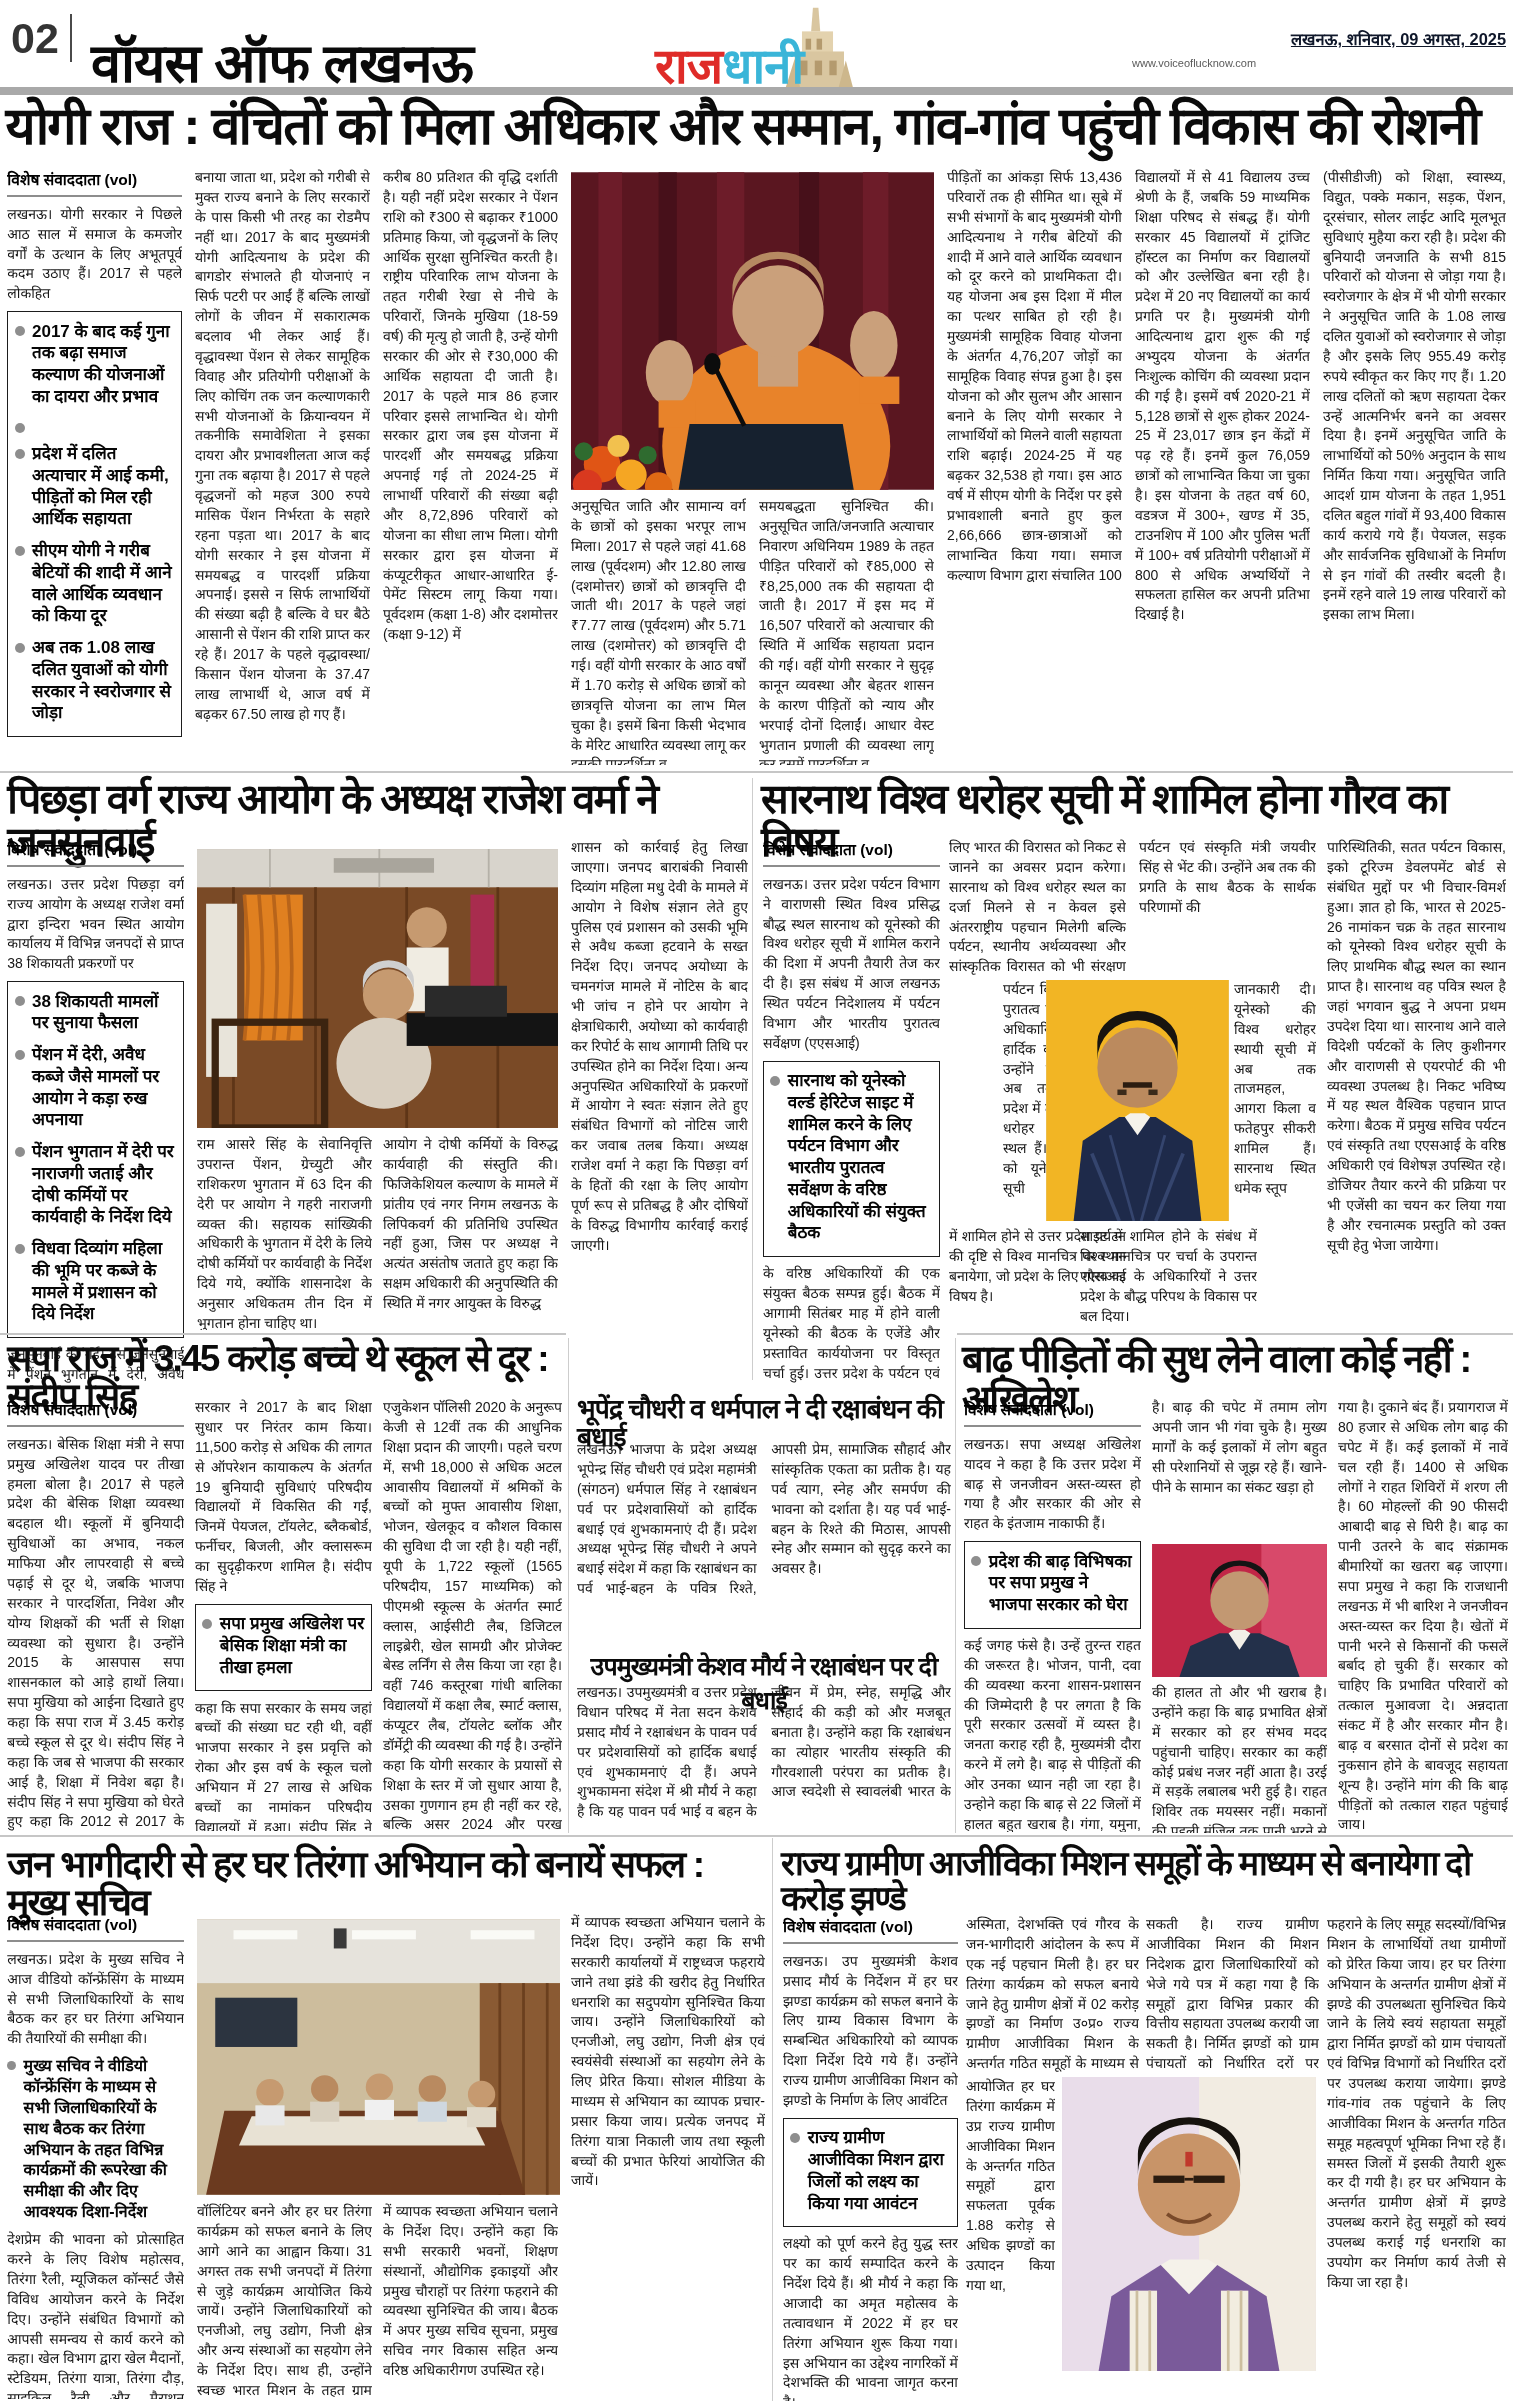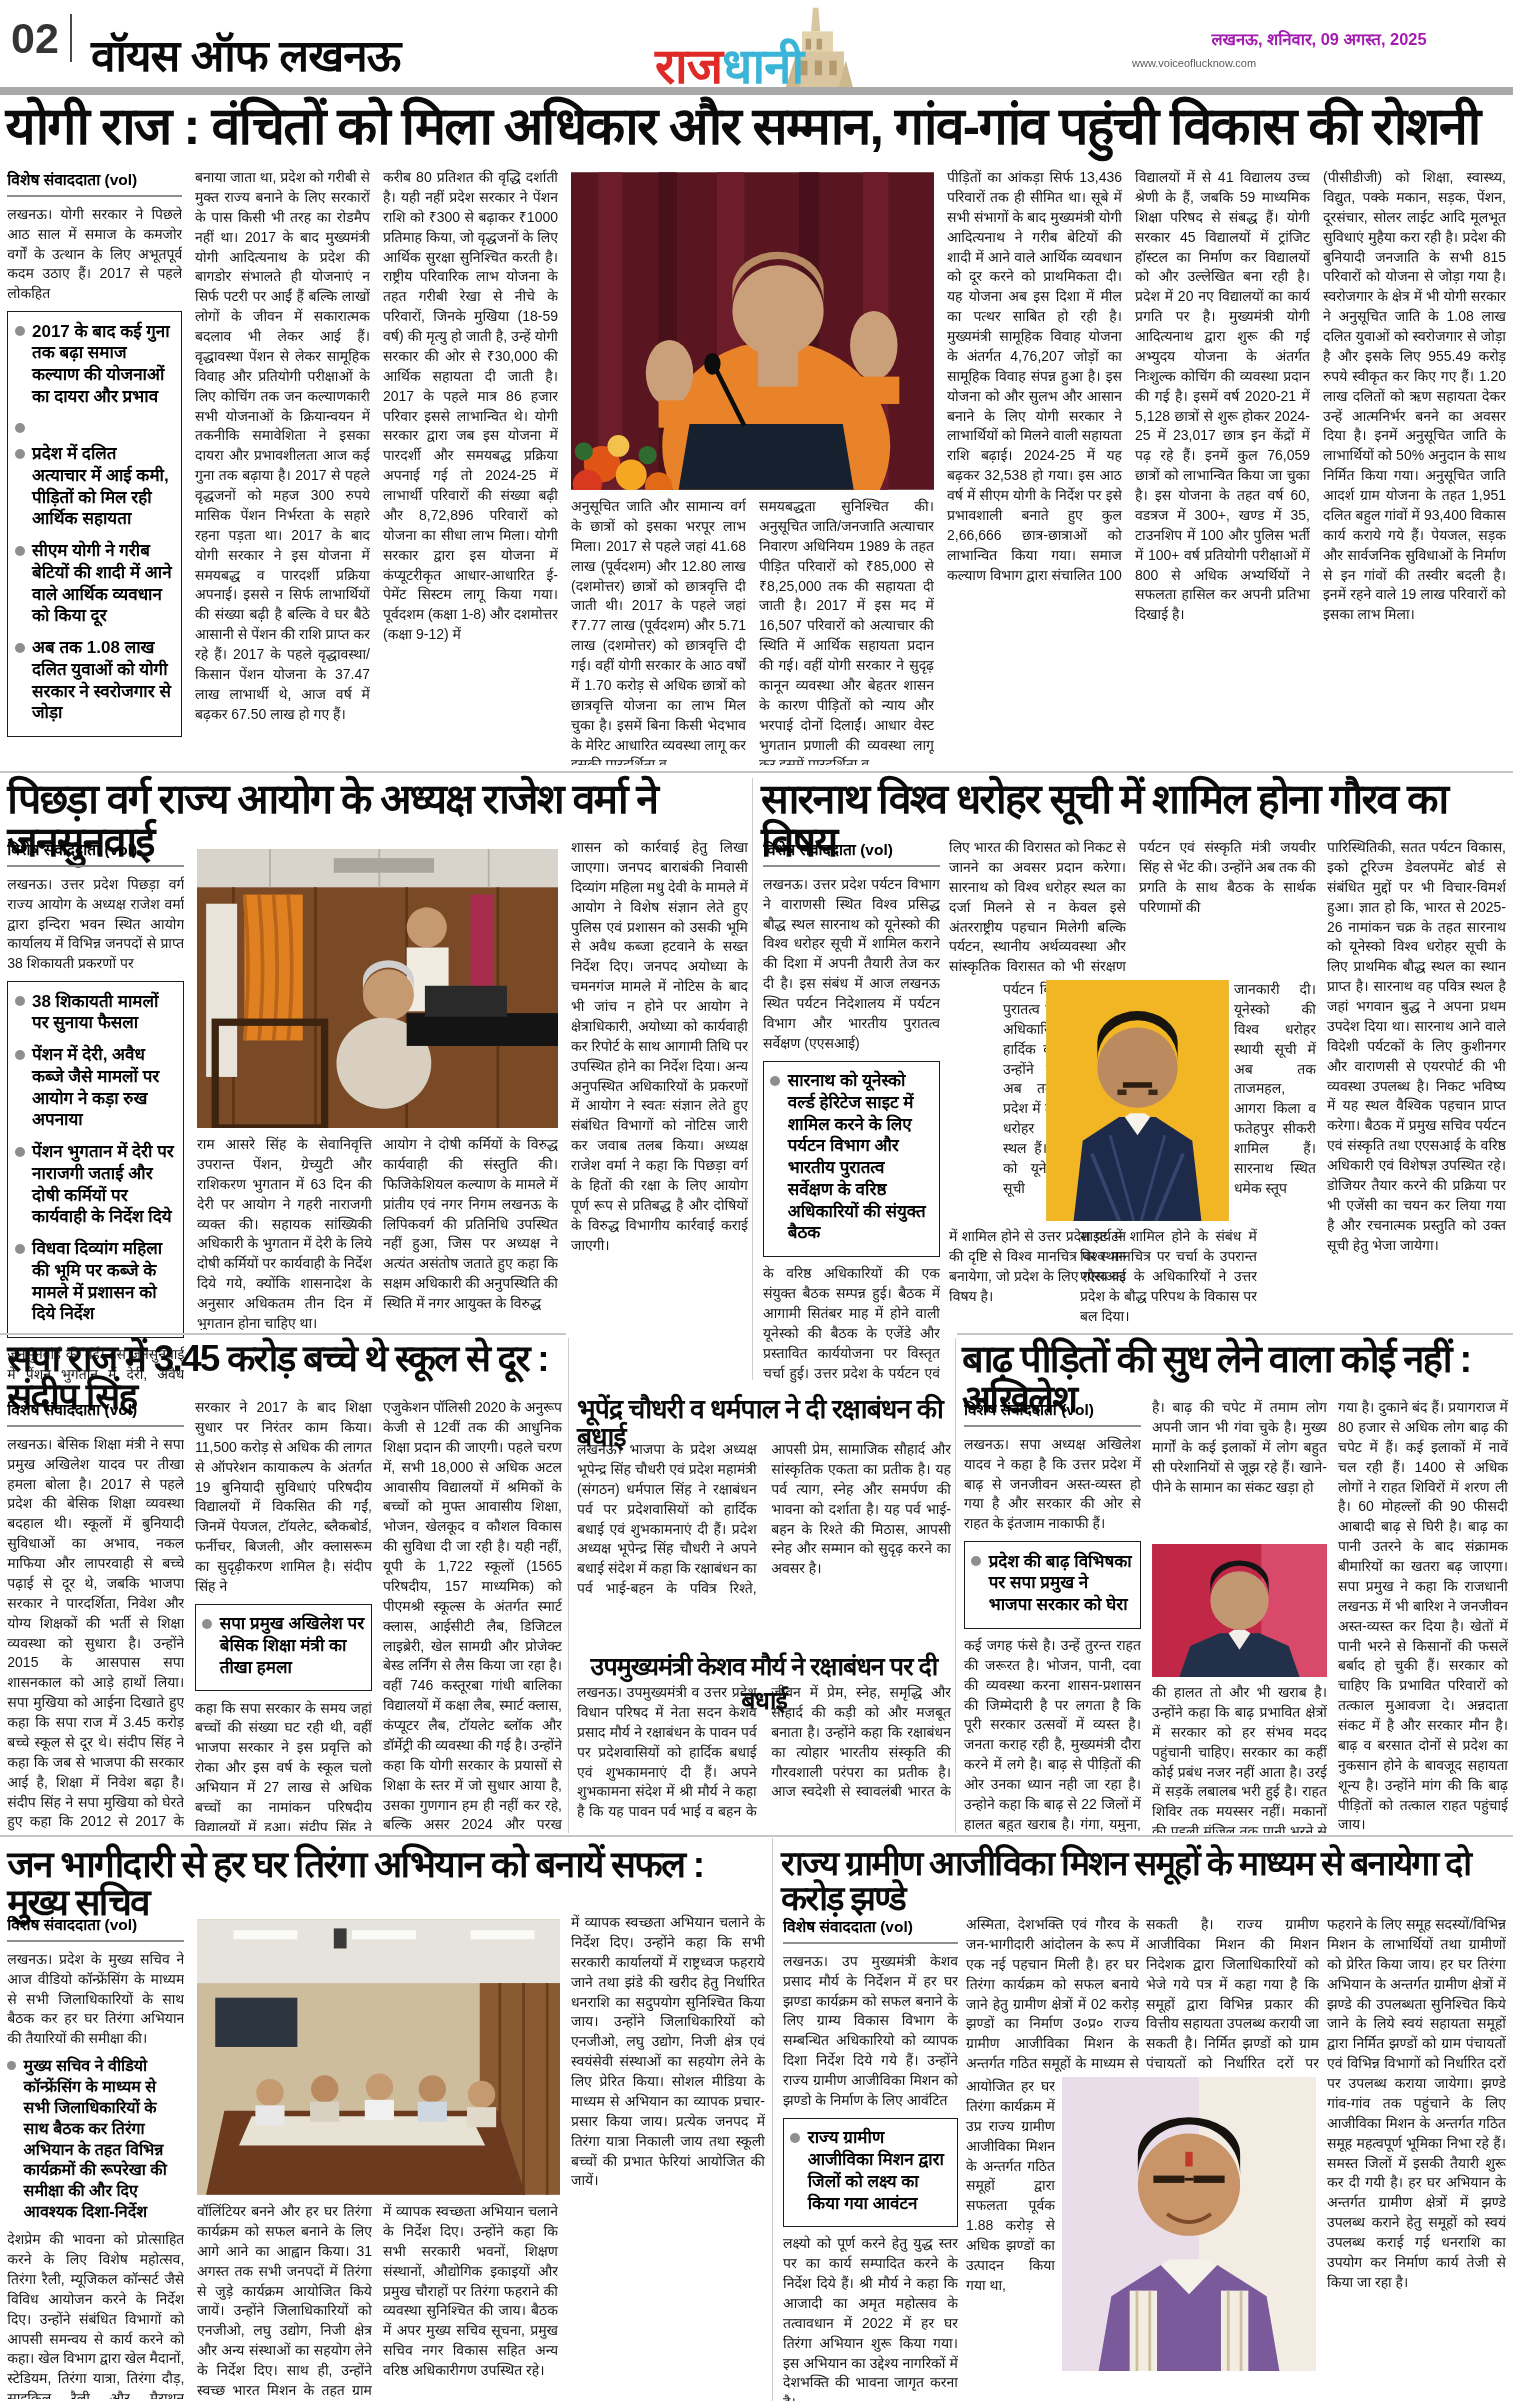--- a/index.html
+++ b/index.html
@@ -16,24 +16,24 @@
   .bullet .dot{width:10px;height:10px;border-radius:50%;background:#8e8e8e;flex:0 0 auto;margin-top:5.5px;}
   .note-bullet{display:flex;gap:7.3px;font-weight:bold;font-size:16px;line-height:1.3;margin:7.3px 0;color:#070707;}
   .note-bullet .dot{width:9px;height:9px;border-radius:50%;background:#8e8e8e;flex:0 0 auto;margin-top:4.6px;}
   .hrule{background:#c6c6c6;height:1.8px;}
   .vrule{background:#cdcdcd;width:0.9px;}
   .photo{overflow:hidden;background:#ddd;}
   .photo svg{display:block;width:100%;height:100%;}
   .two-col{column-count:2;column-gap:14.6px;}
   .subhead{font-weight:800;text-align:center;color:#0b0b0b;letter-spacing:-0.9px;}
   #masthead-num{font-size:43px;font-weight:800;color:#343434;border-right:2.7px solid #4a4a4a;padding-right:11px;line-height:1.1;}
-  #masthead-title{font-size:44px;font-weight:800;color:#0a0a0a;letter-spacing:-0.9px;}
+  #masthead-title{font-size:54px;font-weight:800;color:#0a0a0a;letter-spacing:-0.9px;}
   .logo-red{color:#df2b28;font-weight:800;}
   .logo-blue{color:#3ab5d8;font-weight:800;}
-  .dateline{font-size:16.4px;font-weight:bold;text-align:center;color:#a21caf;}
+  .dateline{font-size:16.4px;font-weight:bold;text-align:right;color:#0f172a;text-decoration:underline;}
   .website{font-size:11px;text-align:left;color:#5a5a5a;}
 </style>
 </head>
 <body>
 
 <div class="abs" style="left:11px;top:14.6px;width:64px;height:58px;"><span id="masthead-num">02</span></div>
 <div class="abs" style="left:91px;top:24px;"><span id="masthead-title">वॉयस ऑफ लखनऊ</span></div>
 
 <div class="abs photo" style="left:758px;top:3.7px;width:119px;height:84px;background:#fff;">
   <svg viewBox="0 0 130 92">

